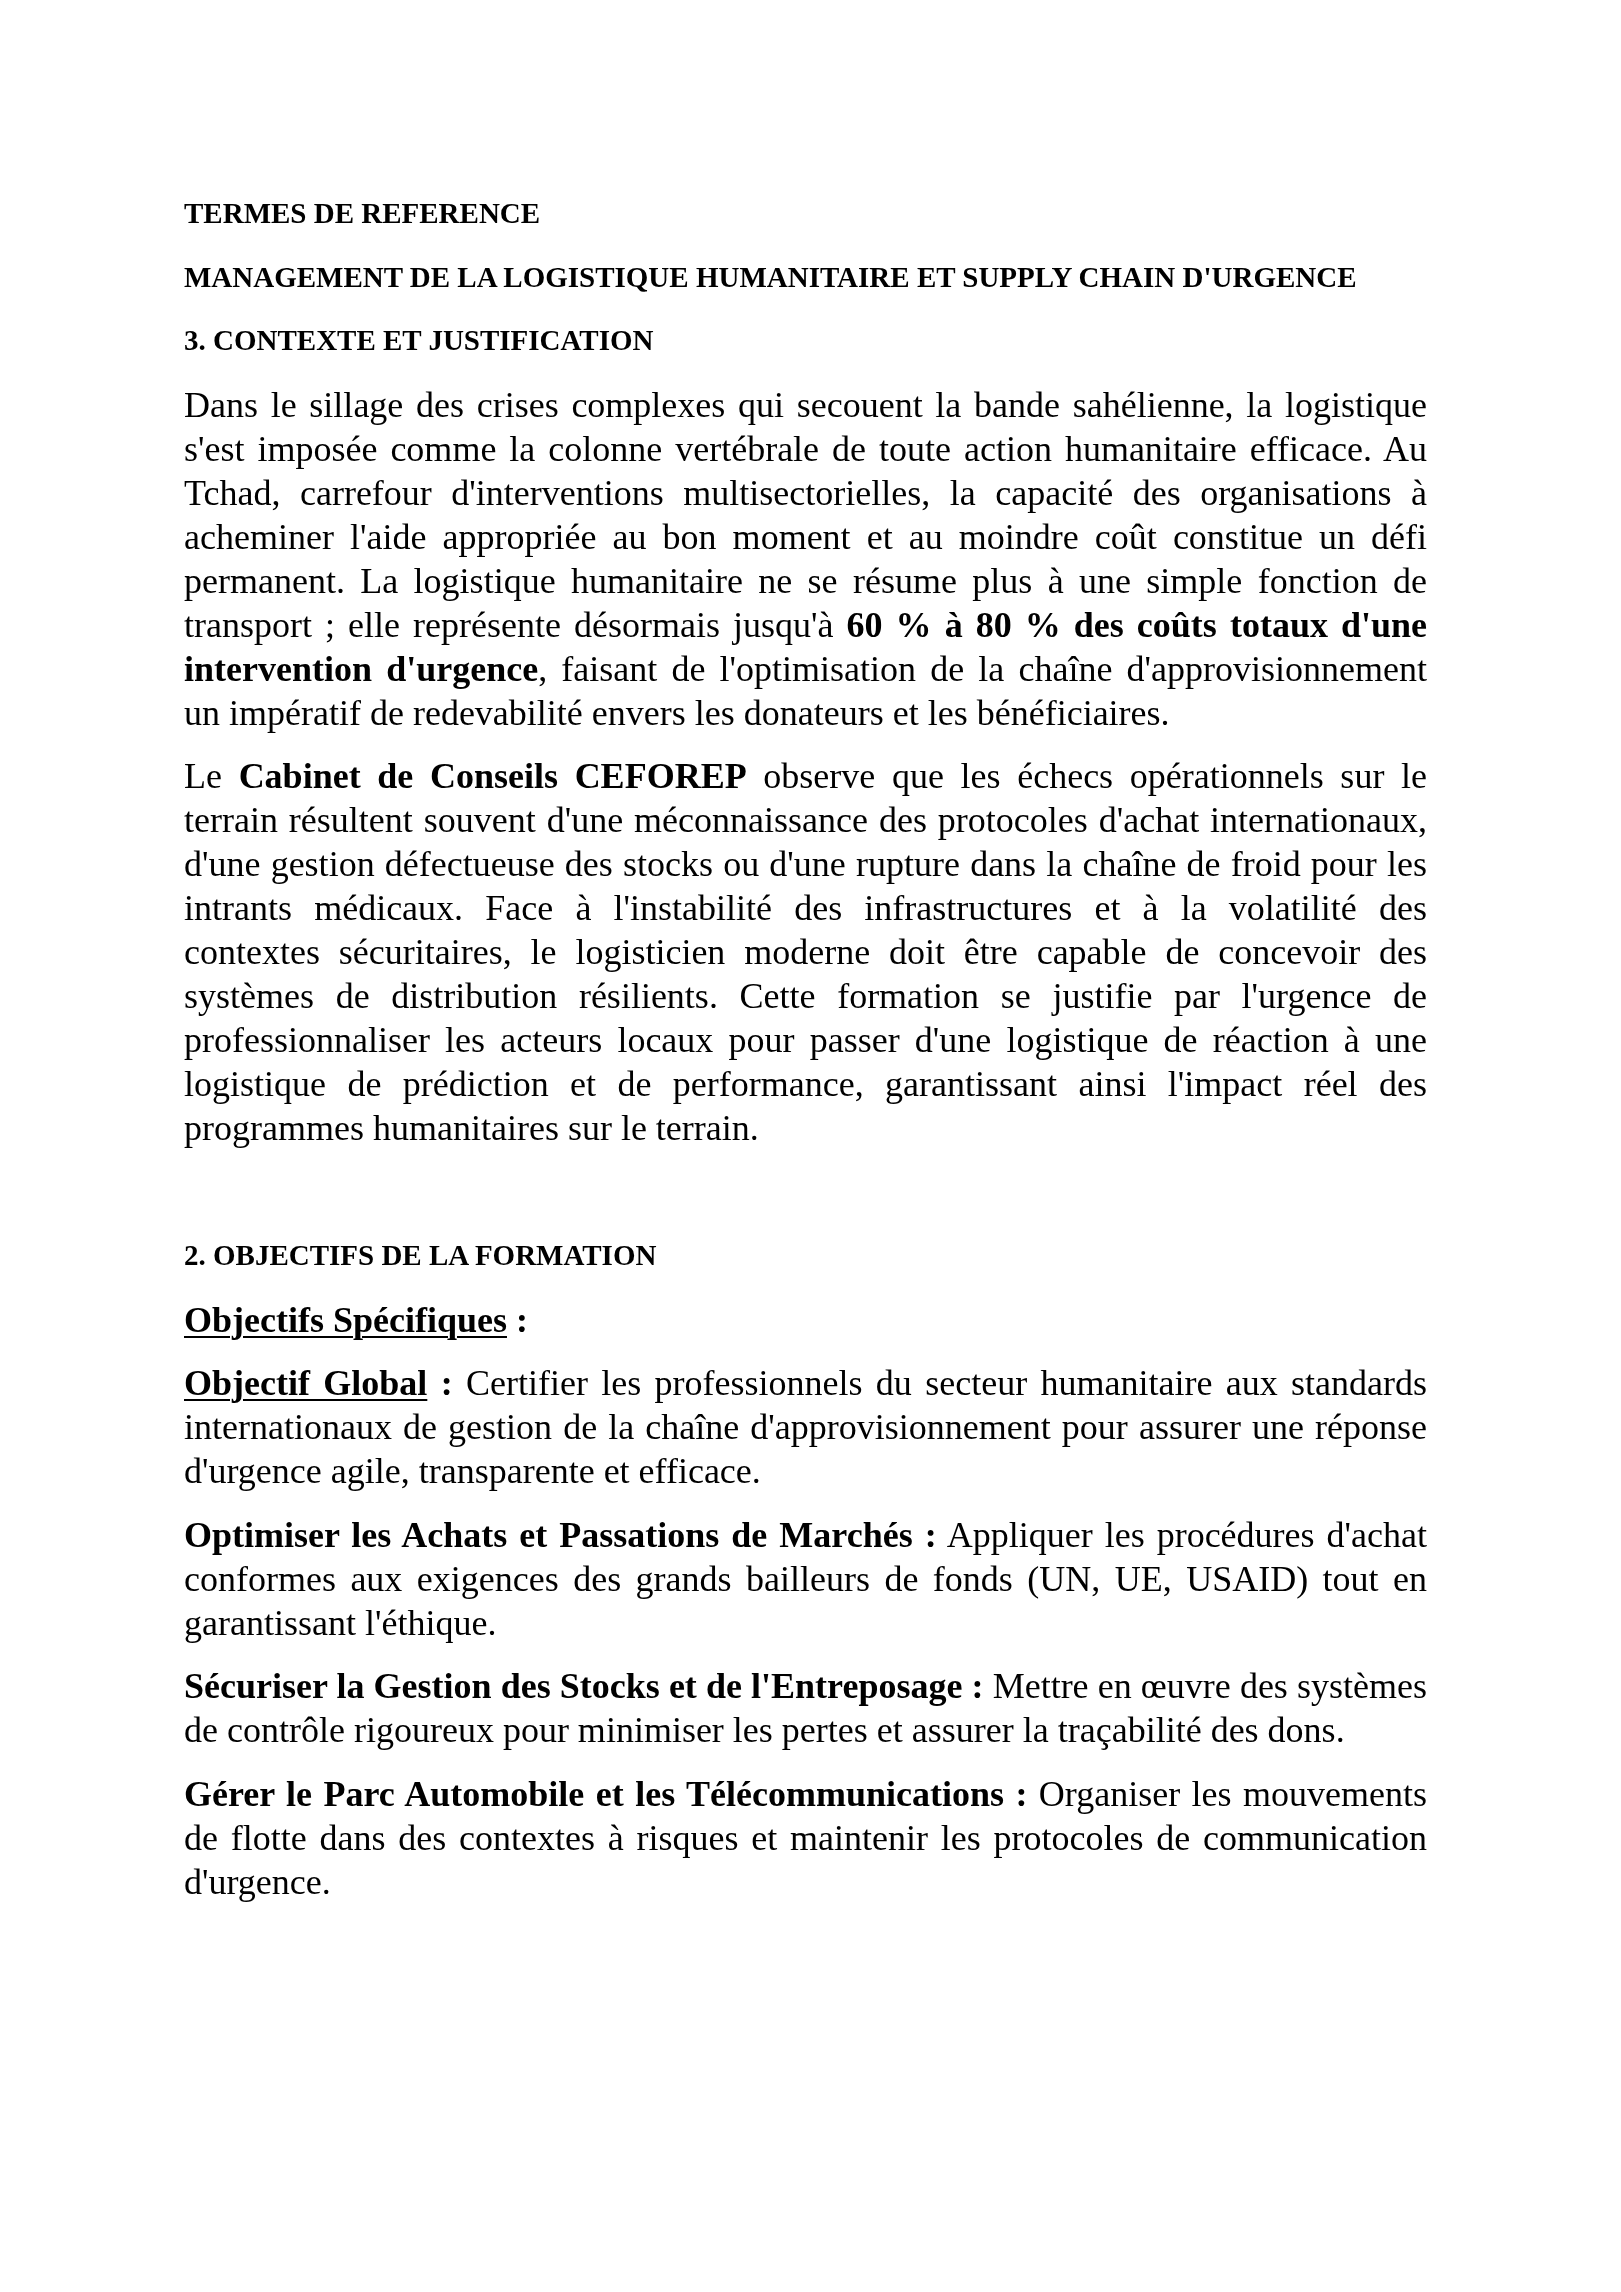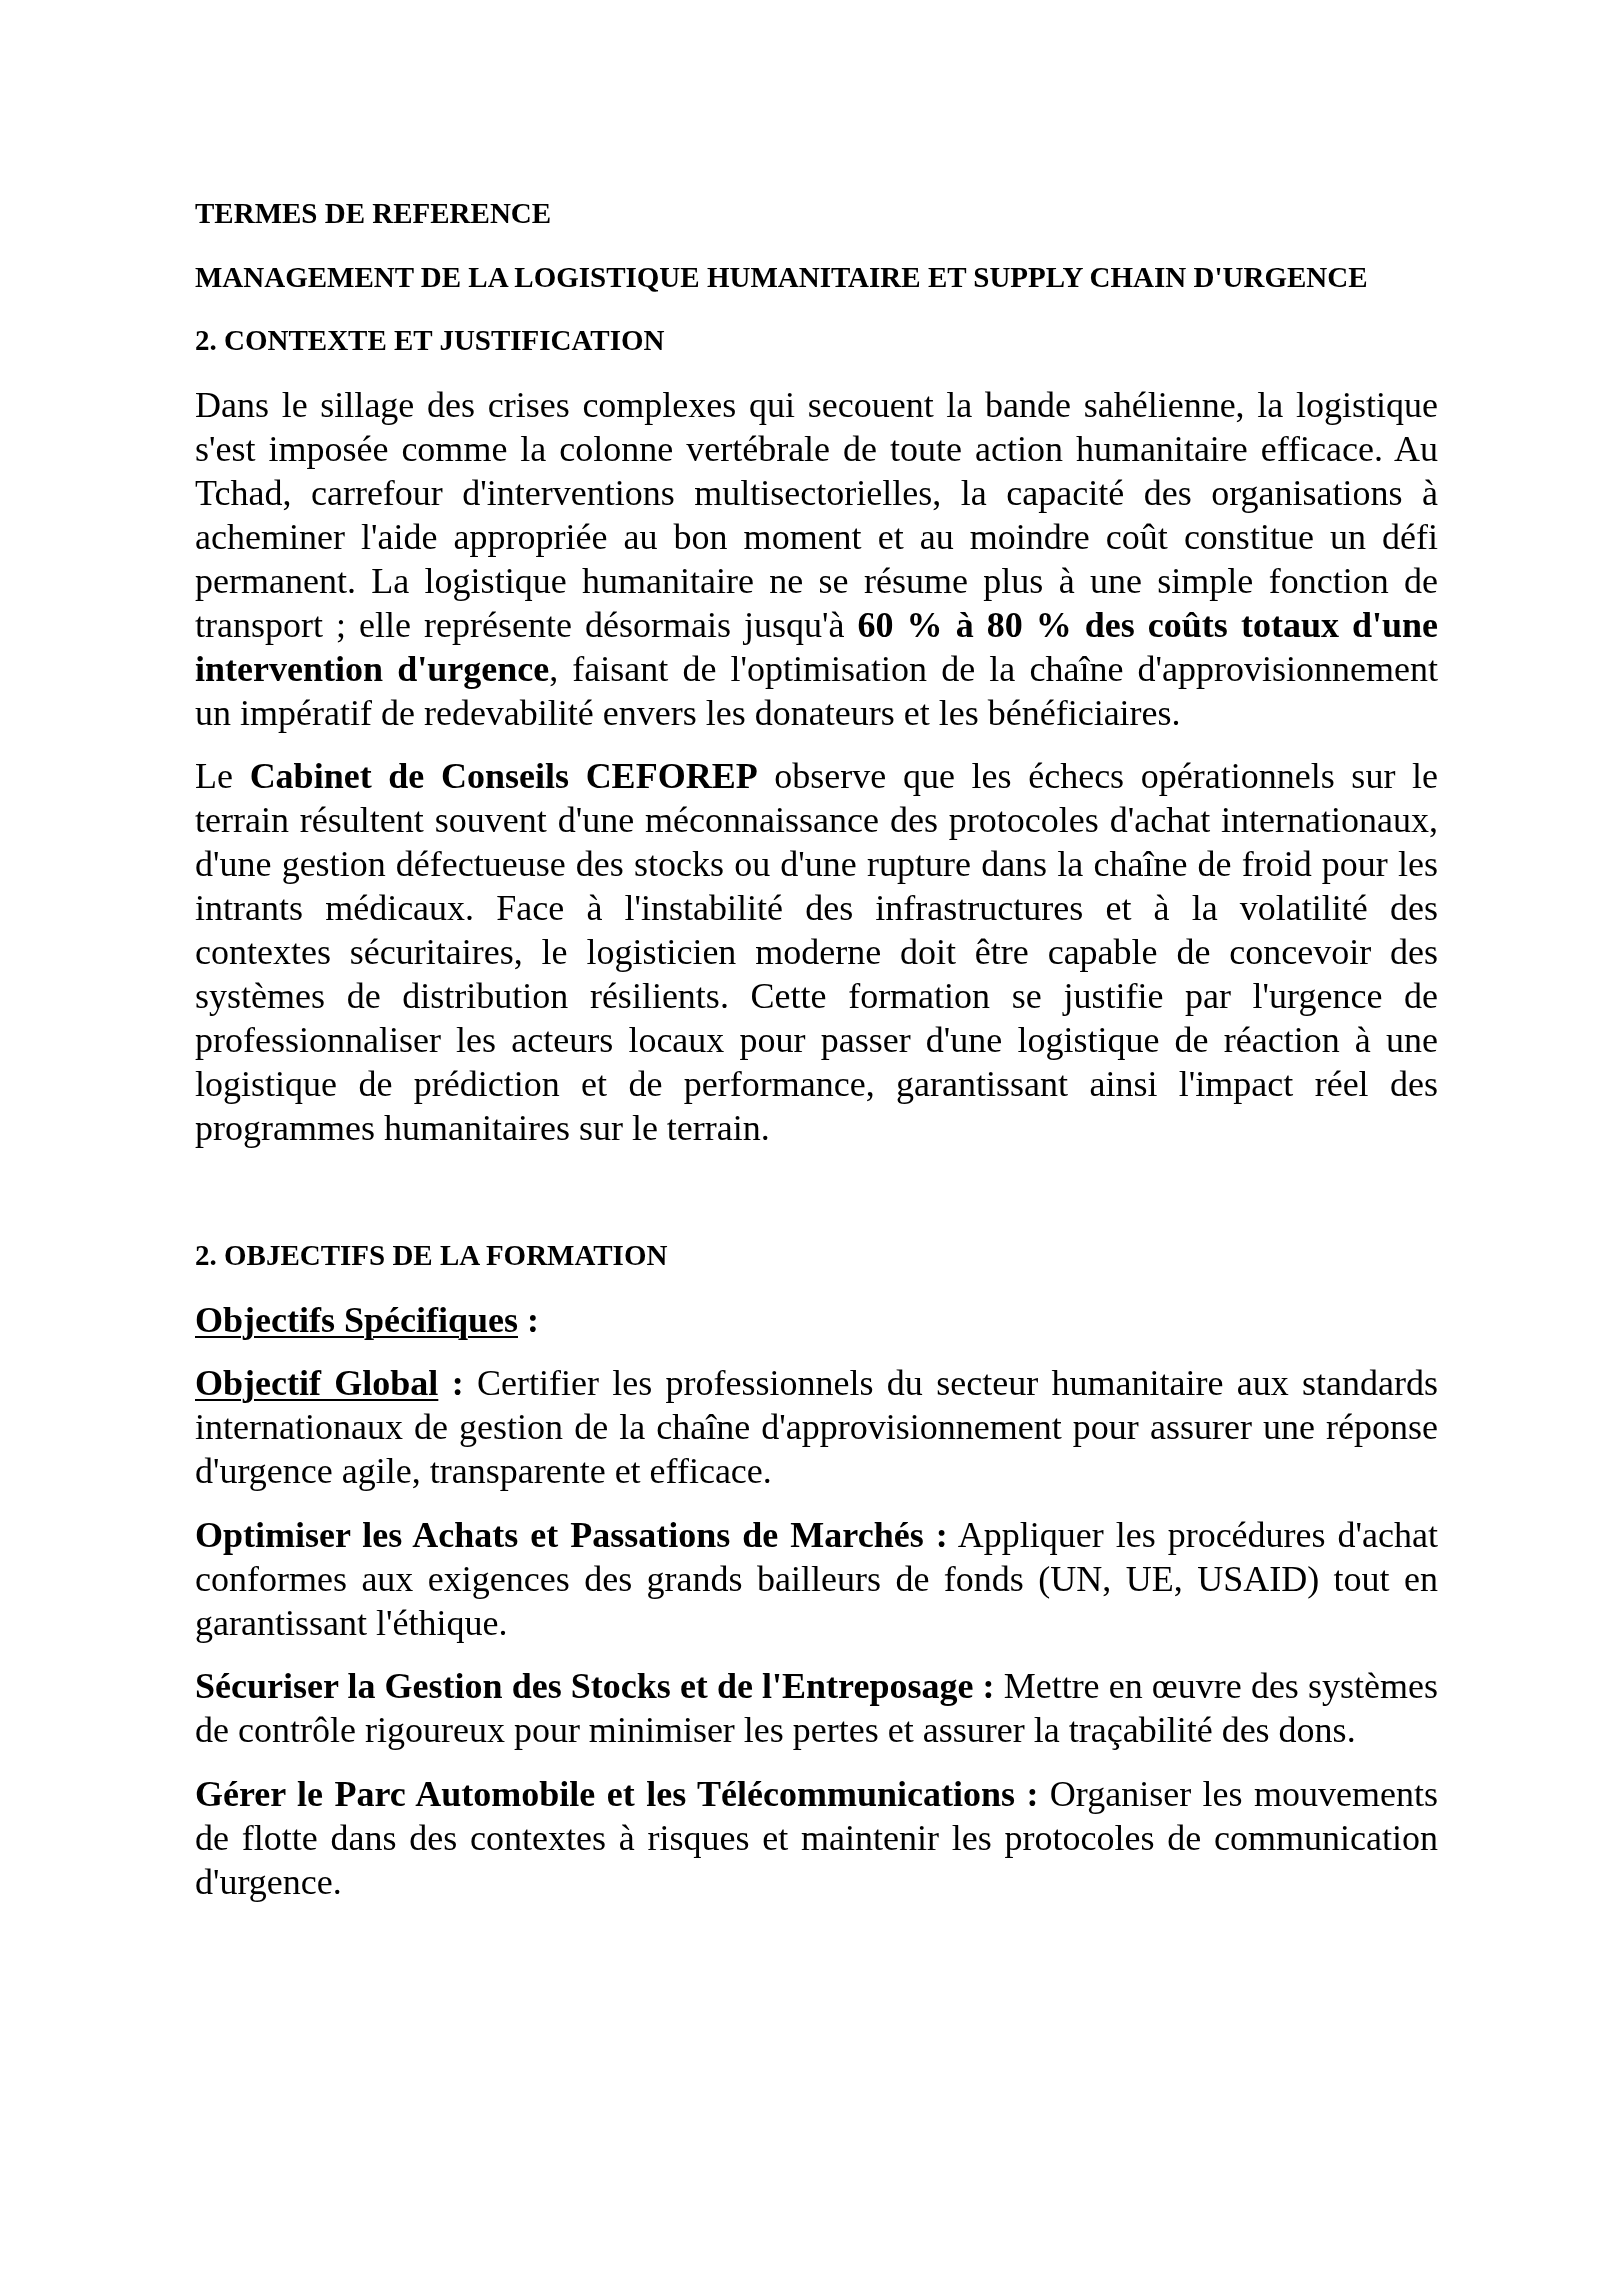--- a/index.html
+++ b/index.html
@@ -10,21 +10,21 @@
     body {
       width: 1621px;
       height: 2293px;
       position: relative;
       overflow: hidden;
       color: #000000;
       font-family: "Liberation Serif", "DejaVu Serif", serif;
     }
     .page {
       position: absolute;
-      left: 195px;
+      left: 184px;
       top: 192px;
       width: 1243px;
     }
     .p {
       font-size: 36px;
       line-height: 44px;
       margin: 0 0 19.6px 0;
       text-align: justify;
       text-align-last: left;
     }
@@ -44,21 +44,21 @@
   </style>
 </head>
 <body>
 
 <div class="page">
 
   <div class="h">TERMES DE REFERENCE</div>
 
   <div class="h title-main">MANAGEMENT DE LA LOGISTIQUE HUMANITAIRE ET SUPPLY CHAIN D'URGENCE</div>
 
-  <div class="h">2. CONTEXTE ET JUSTIFICATION</div>
+  <div class="h">3. CONTEXTE ET JUSTIFICATION</div>
 
   <p class="p"><span>Dans le sillage des crises complexes qui secouent la bande sahélienne, la logistique s'est imposée comme la colonne vertébrale de toute action humanitaire efficace. Au Tchad, carrefour d'interventions multisectorielles, la capacité des organisations à acheminer l'aide appropriée au bon moment et au moindre coût constitue un défi permanent. La logistique humanitaire ne se résume plus à une simple fonction de transport ; elle représente désormais jusqu'à </span><span class="b">60 % à 80 % des coûts totaux d'une intervention d'urgence</span><span>, faisant de l'optimisation de la chaîne d'approvisionnement un impératif de redevabilité envers les donateurs et les bénéficiaires.</span></p>
 
   <p class="p"><span>Le </span><span class="b">Cabinet de Conseils CEFOREP</span><span> observe que les échecs opérationnels sur le terrain résultent souvent d'une méconnaissance des protocoles d'achat internationaux, d'une gestion défectueuse des stocks ou d'une rupture dans la chaîne de froid pour les intrants médicaux. Face à l'instabilité des infrastructures et à la volatilité des contextes sécuritaires, le logisticien moderne doit être capable de concevoir des systèmes de distribution résilients. Cette formation se justifie par l'urgence de professionnaliser les acteurs locaux pour passer d'une logistique de réaction à une logistique de prédiction et de performance, garantissant ainsi l'impact réel des programmes humanitaires sur le terrain.</span></p>
 
   <div class="spacer"></div>
 
   <div class="h">2. OBJECTIFS DE LA FORMATION</div>
 
   <p class="p"><span class="b u">Objectifs Spécifiques</span><span class="b"> :</span></p>

